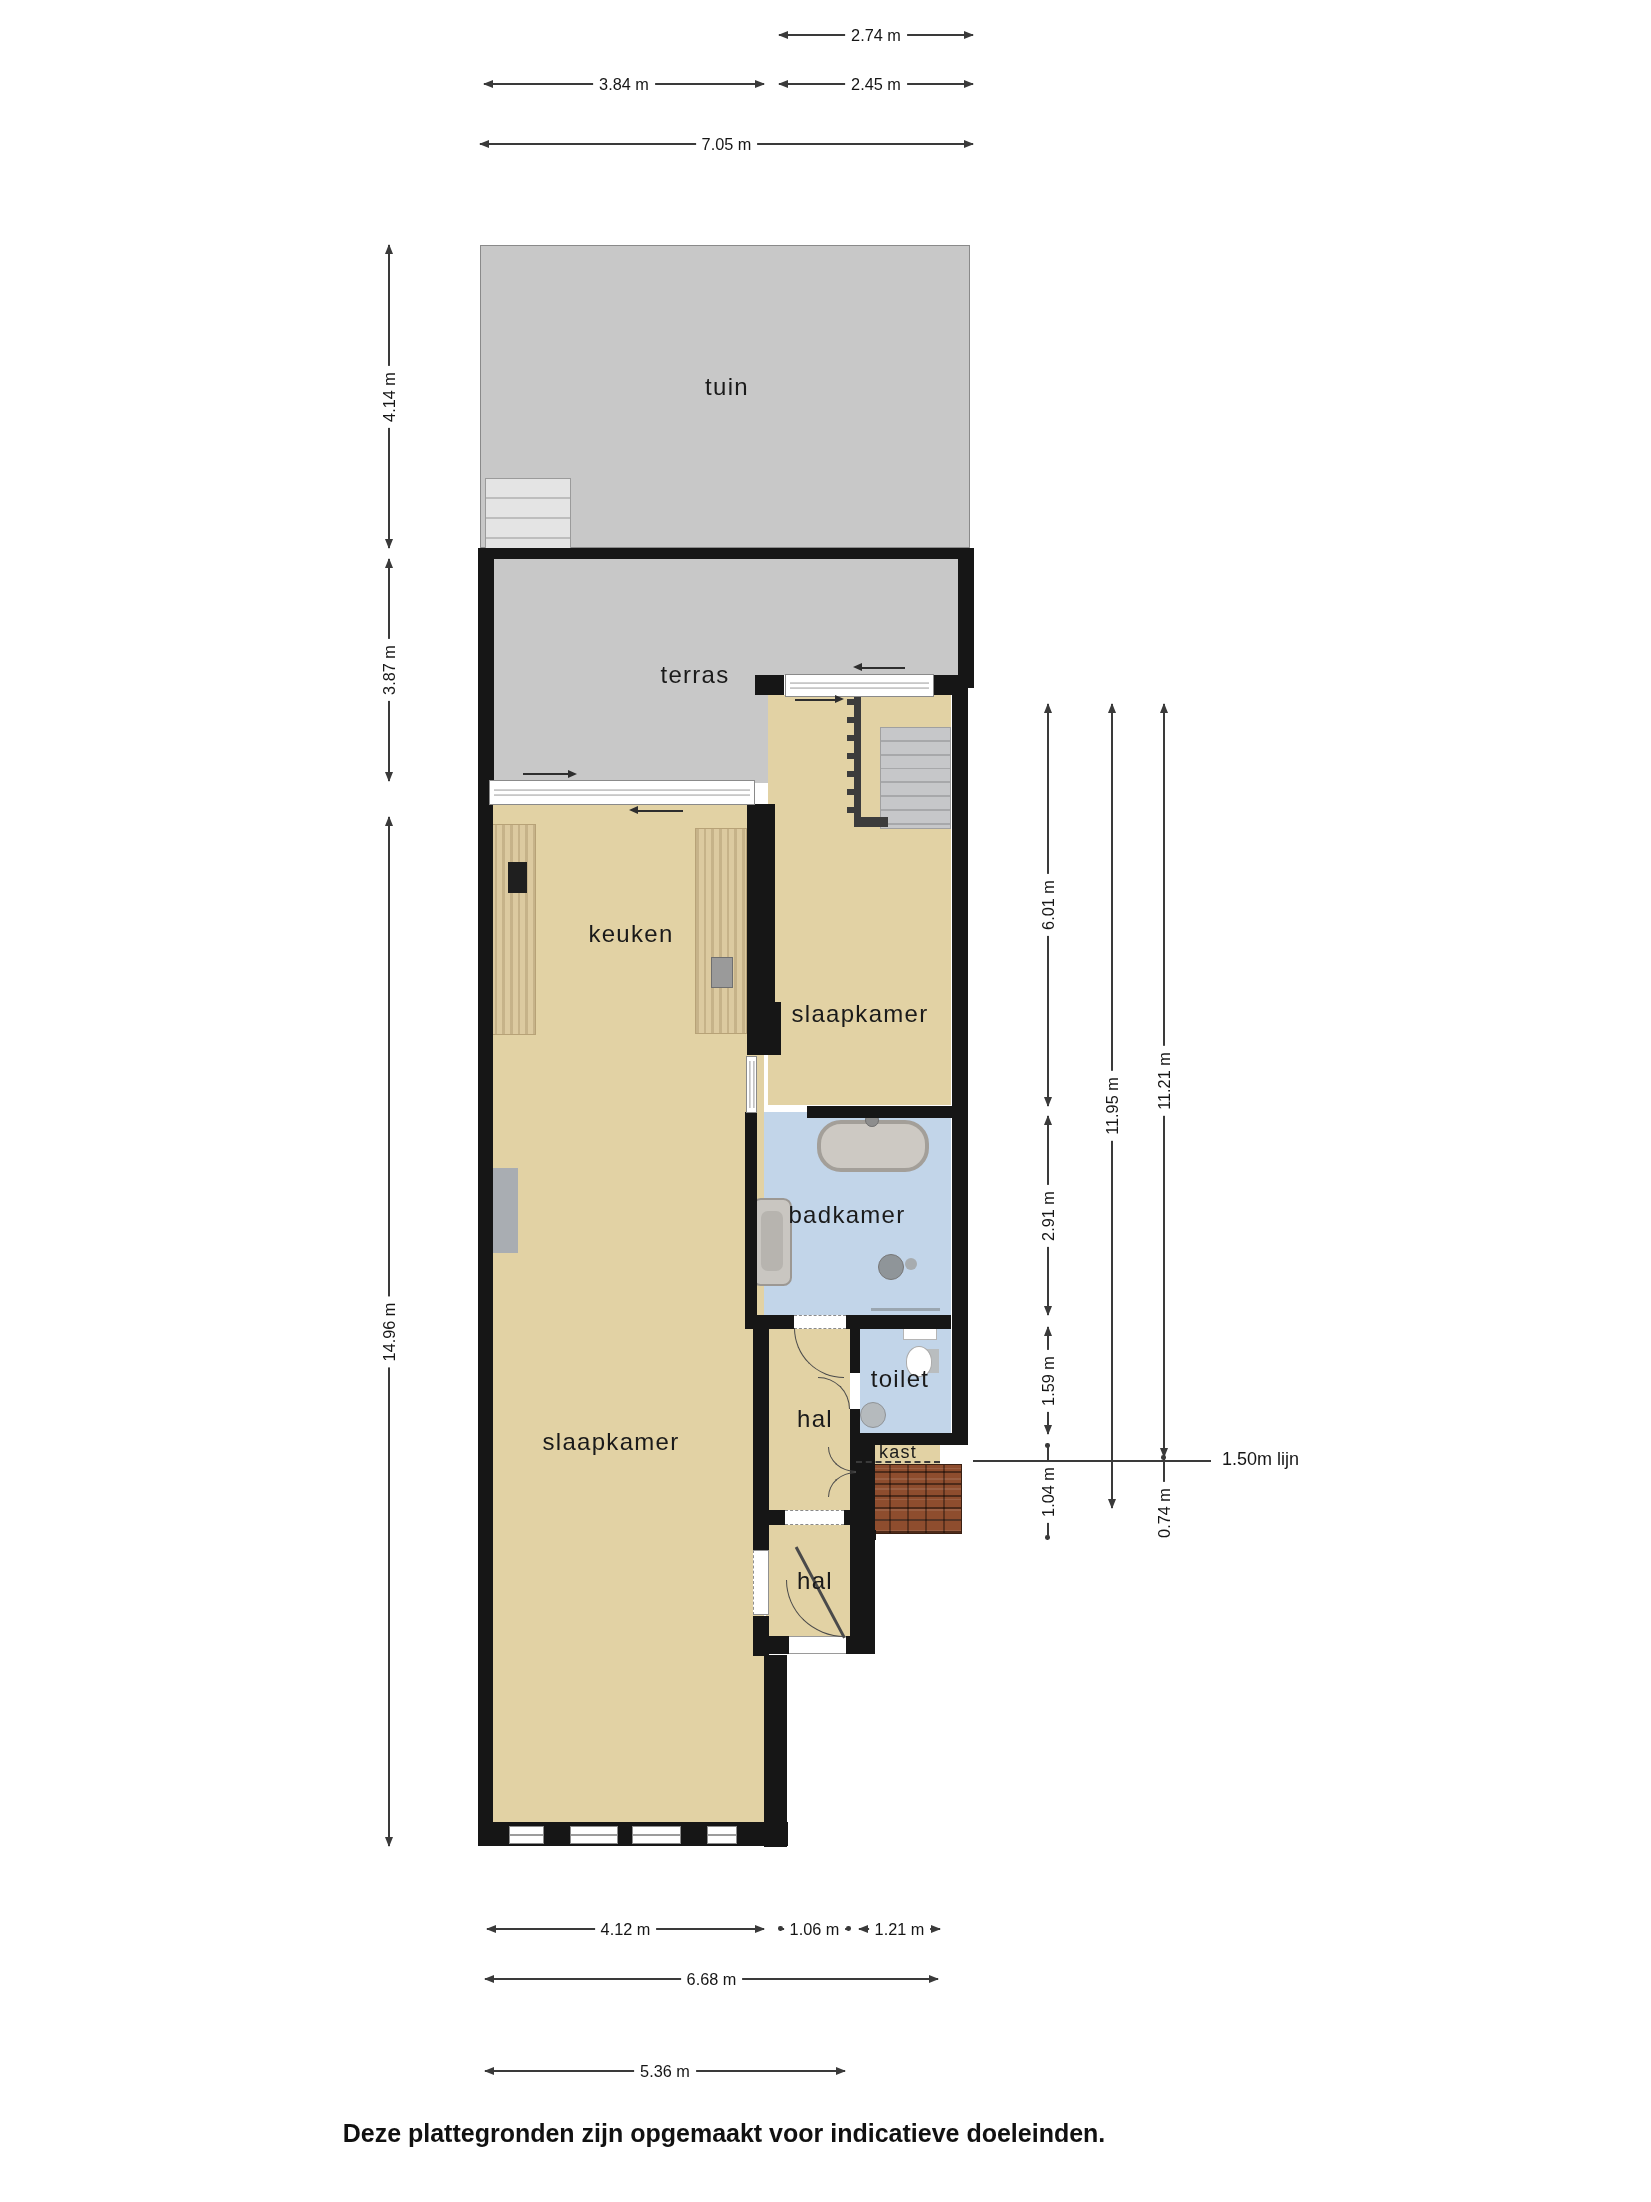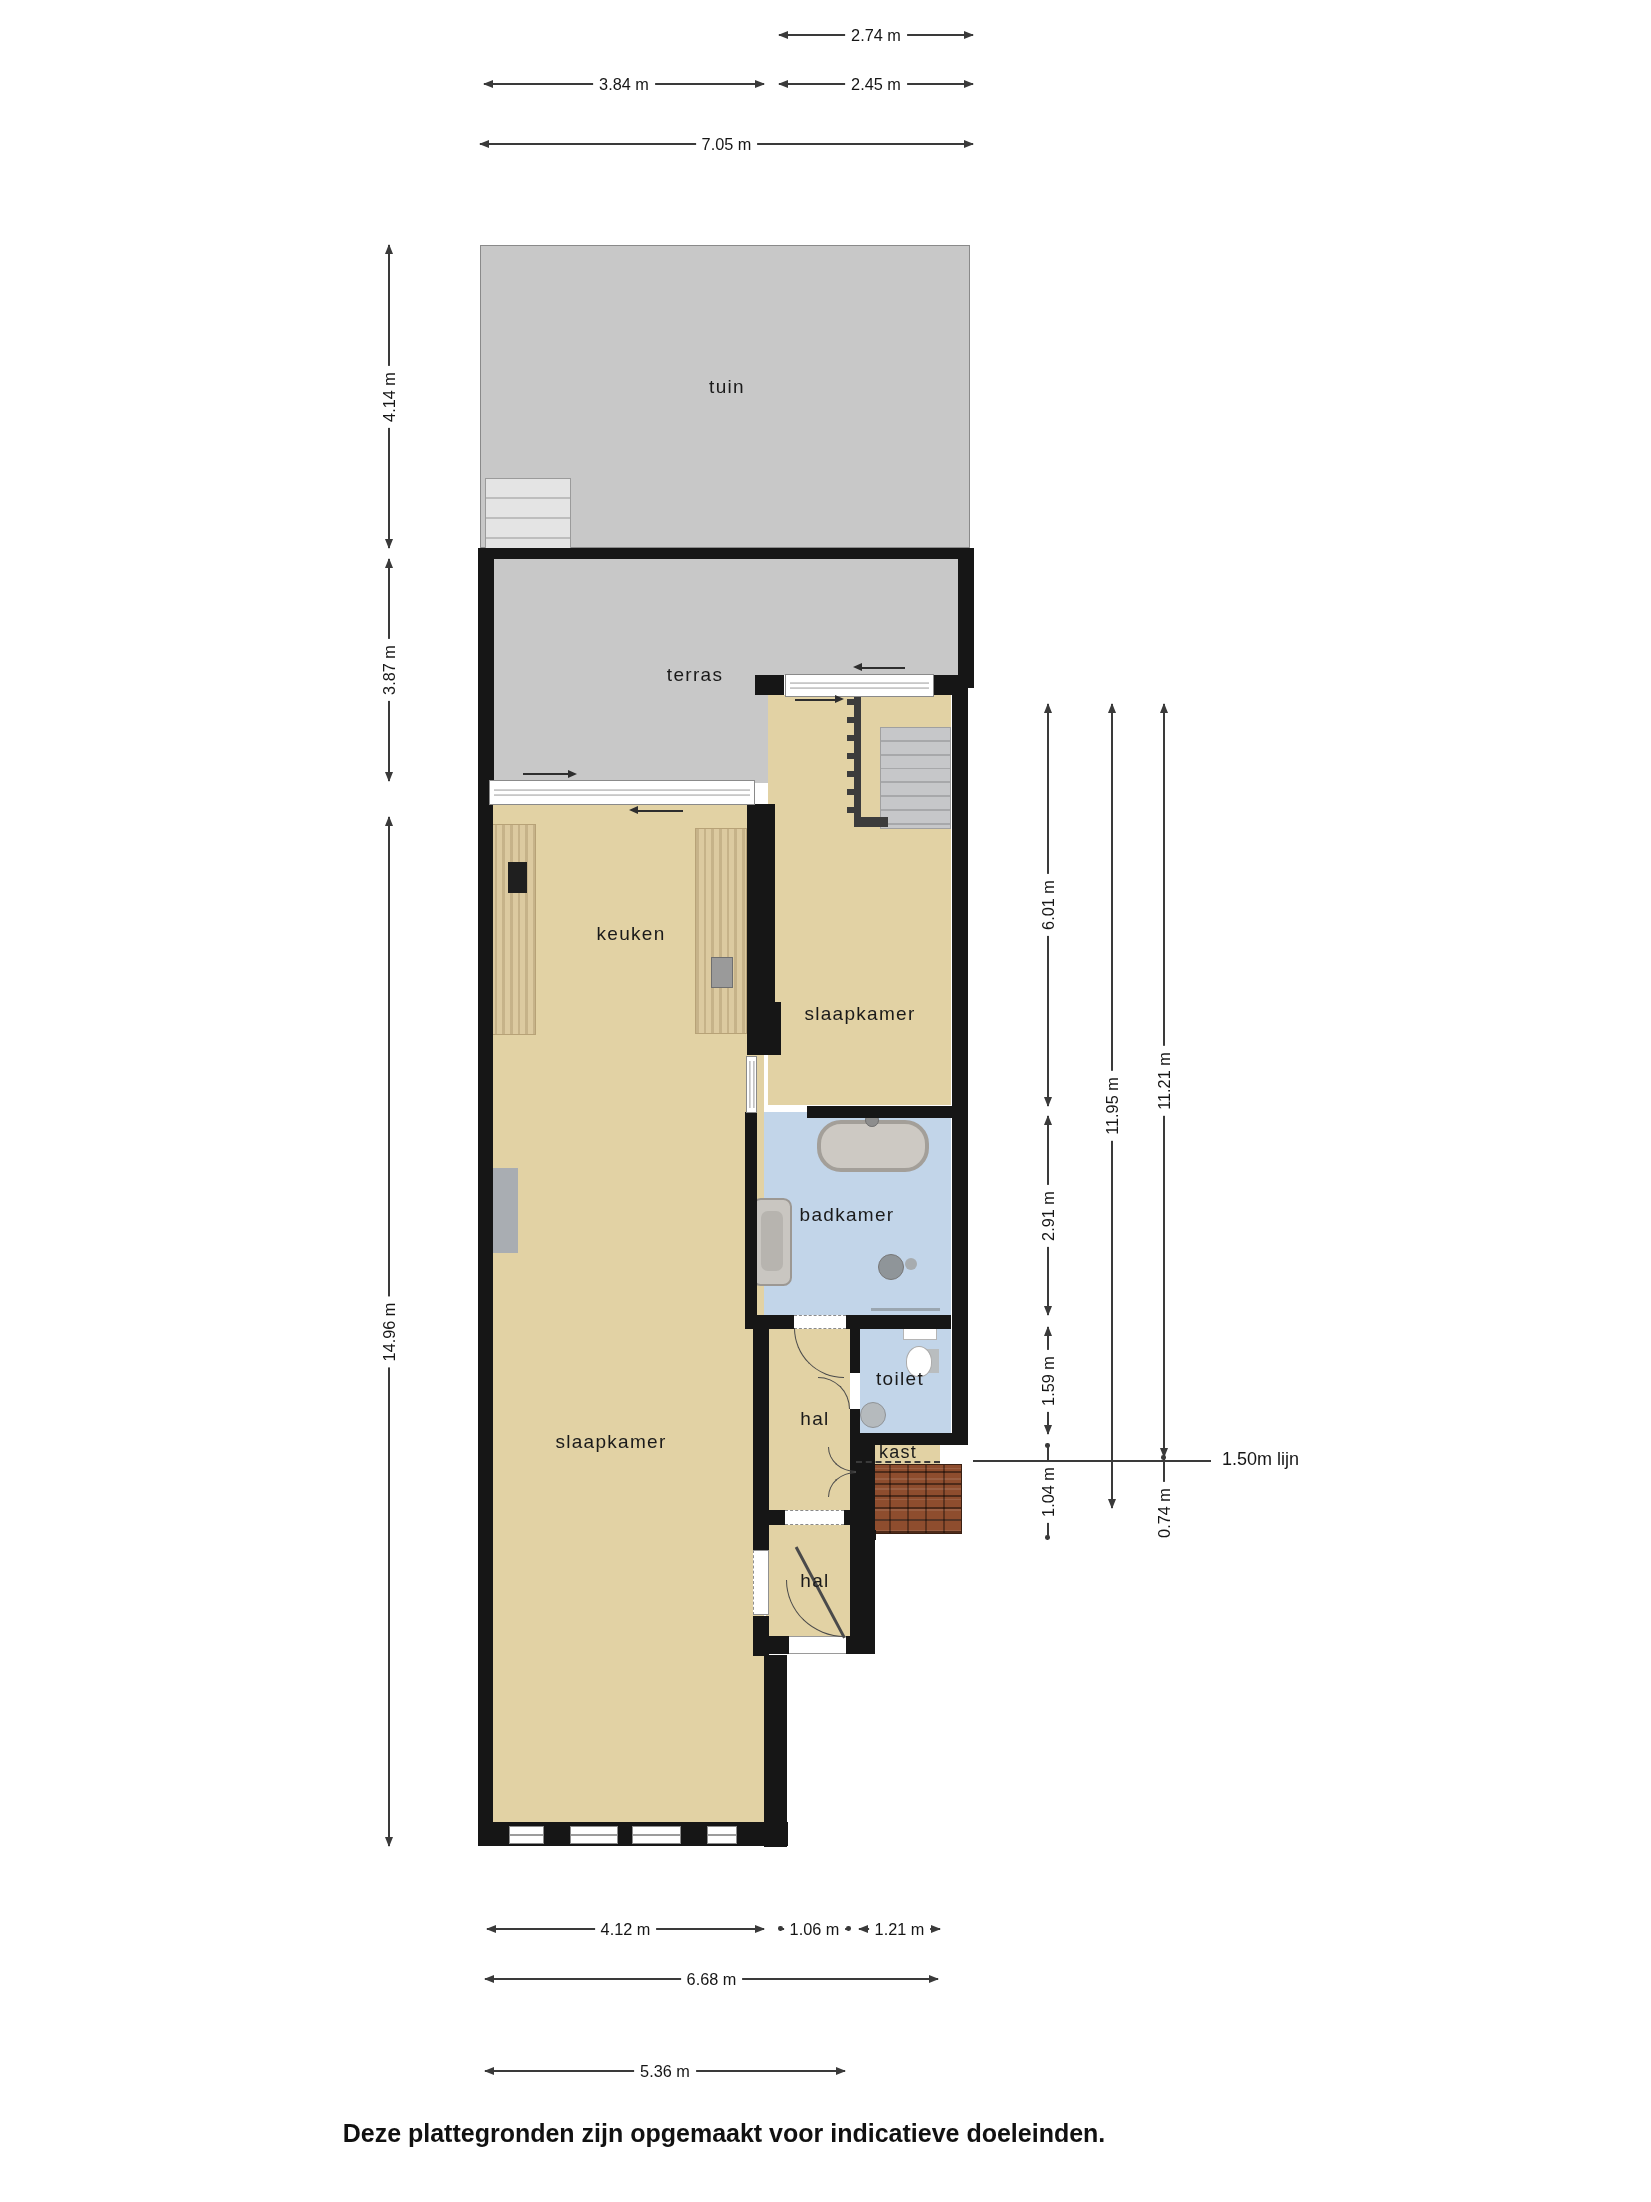--- a/index.html
+++ b/index.html
@@ -6,21 +6,21 @@
   #canvas{position:relative;width:1652px;height:2203px;background:#ffffff;overflow:hidden;
           font-family:"Liberation Sans","DejaVu Sans",sans-serif;color:#1b1b1b;}
   .abs{position:absolute;}
   .wall{position:absolute;background:var(--wall);}
   .floor{position:absolute;background:var(--floor);}
   .wet{position:absolute;background:var(--wet);}
   .out{position:absolute;background:var(--outdoor);}
   .wood{position:absolute;background-color:var(--wood);
         background-image:repeating-linear-gradient(90deg,rgba(120,95,55,.22) 0 2.6px,transparent 2.6px 7.7px);
         border:1.7px solid #b7a277;box-sizing:border-box;}
-  .rlabel{position:absolute;transform:translate(-50%,-50%);font-size:19px;letter-spacing:1.3px;color:#1a1a1a;white-space:nowrap;}
+  .rlabel{position:absolute;transform:translate(-50%,-50%);font-size:24px;letter-spacing:1.3px;color:#1a1a1a;white-space:nowrap;}
   .dimh{position:absolute;height:1.7px;background:var(--line);}
   .dimv{position:absolute;width:1.7px;background:var(--line);}
   .lb{position:absolute;left:50%;top:50%;transform:translate(-50%,-50%);background:#fff;padding:0 6px;
       font-size:16.3px;white-space:nowrap;color:#161616;}
   .dimv .lb{transform:translate(-50%,-50%) rotate(-90deg);}
   .dimh .a1{position:absolute;left:-0.9px;top:-3.4px;width:0;height:0;border-top:4.3px solid transparent;border-bottom:4.3px solid transparent;border-right:10.3px solid var(--line);}
   .dimh .a2{position:absolute;right:-0.9px;top:-3.4px;width:0;height:0;border-top:4.3px solid transparent;border-bottom:4.3px solid transparent;border-left:10.3px solid var(--line);}
   .dimv .a1{position:absolute;top:-0.9px;left:-3.4px;width:0;height:0;border-left:4.3px solid transparent;border-right:4.3px solid transparent;border-bottom:10.3px solid var(--line);}
   .dimv .a2{position:absolute;bottom:-0.9px;left:-3.4px;width:0;height:0;border-left:4.3px solid transparent;border-right:4.3px solid transparent;border-top:10.3px solid var(--line);}
   .dot1h{position:absolute;left:-1.7px;top:-1.7px;width:4.3px;height:4.3px;border-radius:50%;background:var(--line);}

